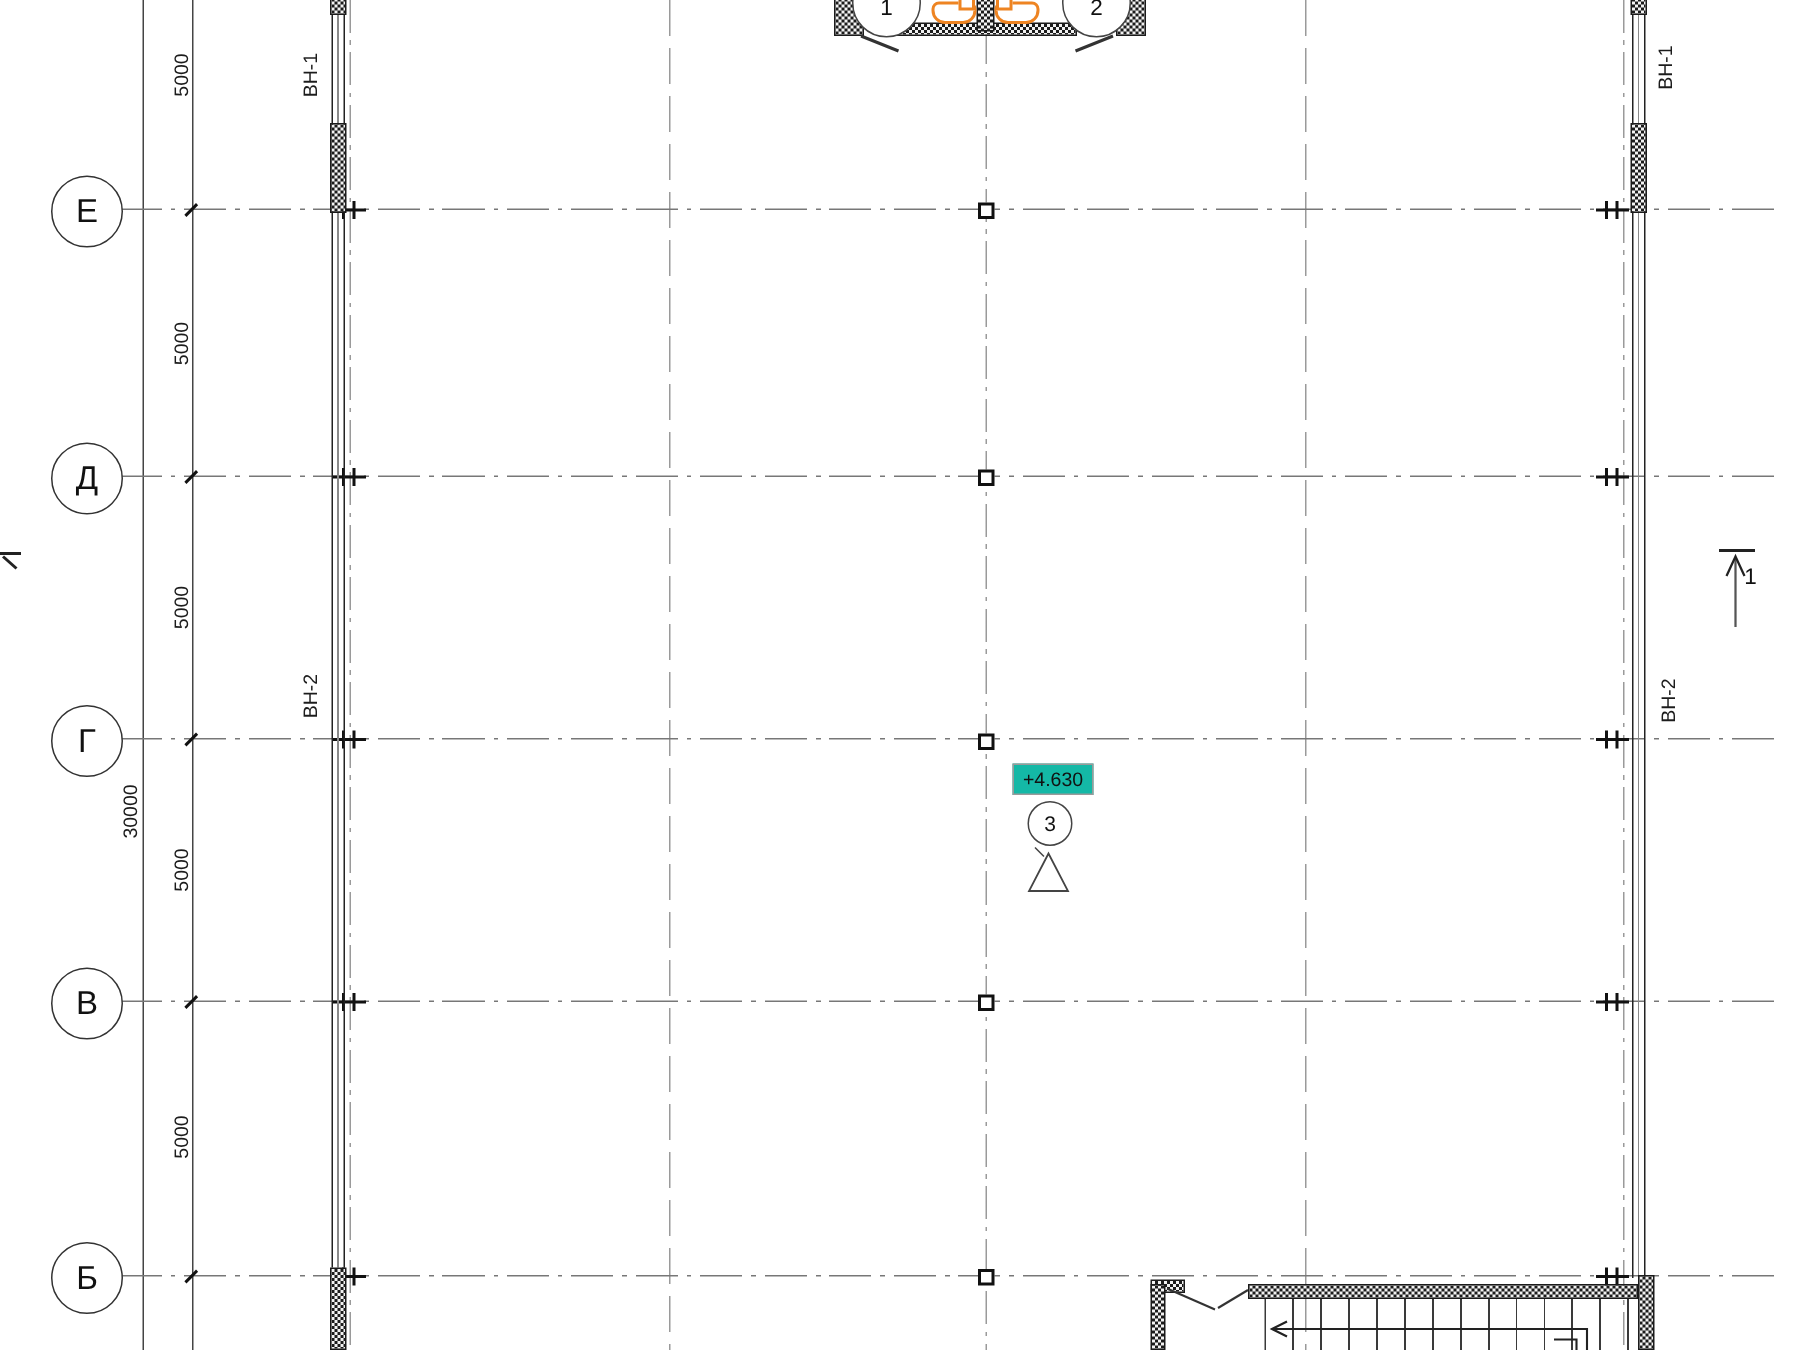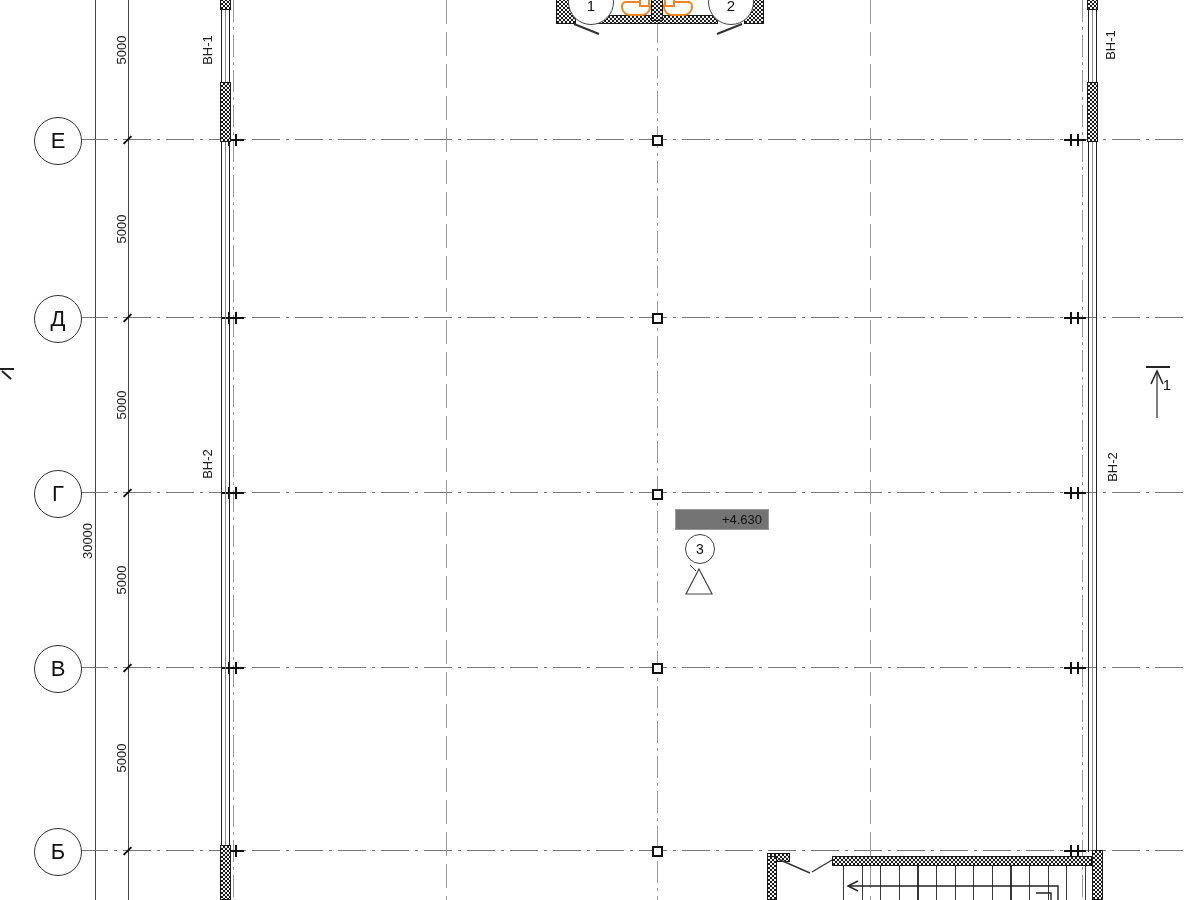--- a/index.html
+++ b/index.html
@@ -35,22 +35,22 @@
   .wtick::after{content:"";position:absolute;top:0;bottom:0;left:6px;width:2px;background:#111;
                 box-shadow:7px 0 0 #111;}
   
   .dslash{position:absolute;width:11px;height:2px;background:#111;transform:rotate(-45deg);}
   
   .colsq{position:absolute;width:11px;height:11px;border:2.5px solid #111;background:#fff;
          box-sizing:border-box;}
   
   .fixture{position:absolute;border:2px solid #EE8422;background:#fff;box-sizing:border-box;}
   
-  .lvlbox{position:absolute;border:1px solid #9a9a9a;background:#737373;display:flex;
-          align-items:center;justify-content:center;font-size:13px;padding-left:40px;}
+  .lvlbox{position:absolute;border:1px solid #9a9a9a;background:#14b8a6;display:flex;
+          align-items:center;justify-content:center;font-size:13px;}
   
   .treads{position:absolute;background:repeating-linear-gradient(
       to right,#3a3a3a 0,#3a3a3a 1.2px,transparent 1.2px,transparent 18.6px);}
   .overlay{position:absolute;left:0;top:0;pointer-events:none;}
   .lbl{position:absolute;display:flex;align-items:center;justify-content:center;}
 </style>
 </head>
 <body>
 
 <div id="plan">

